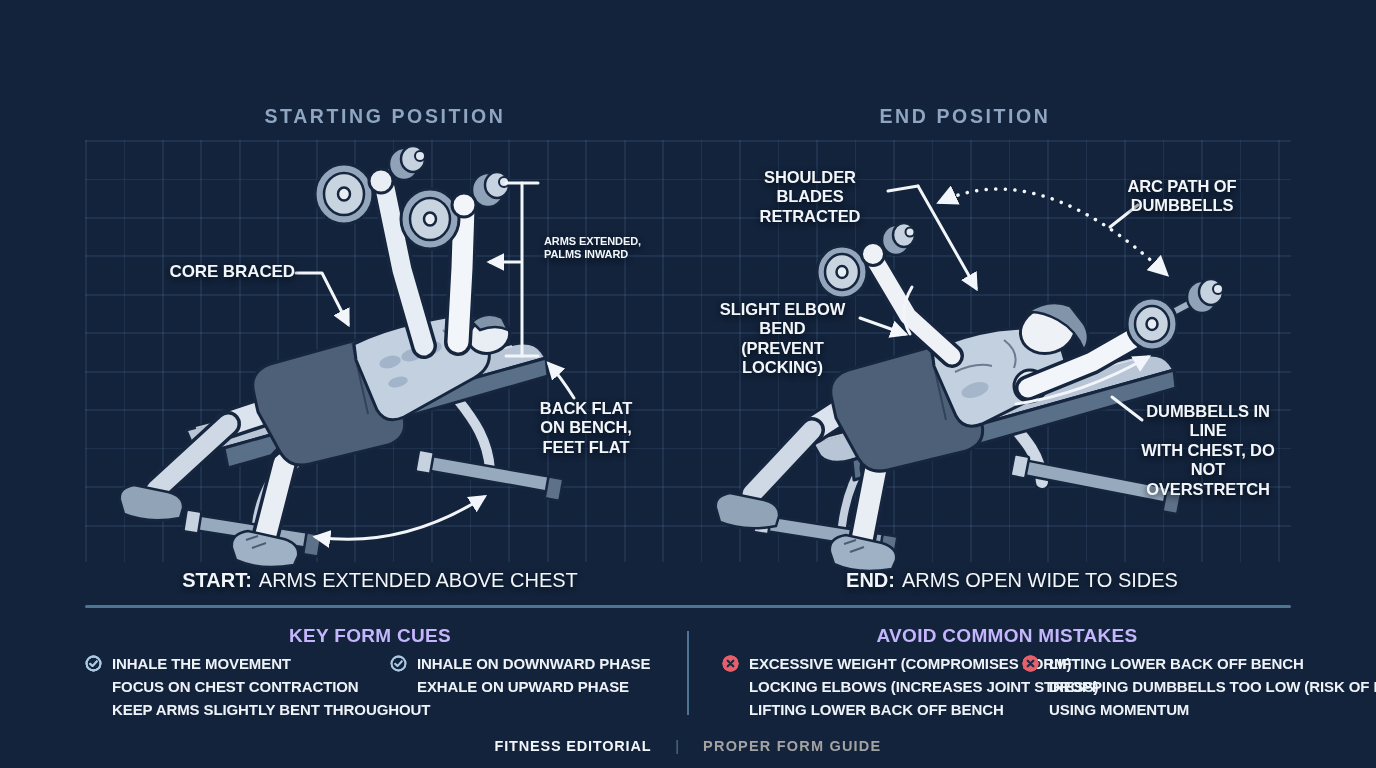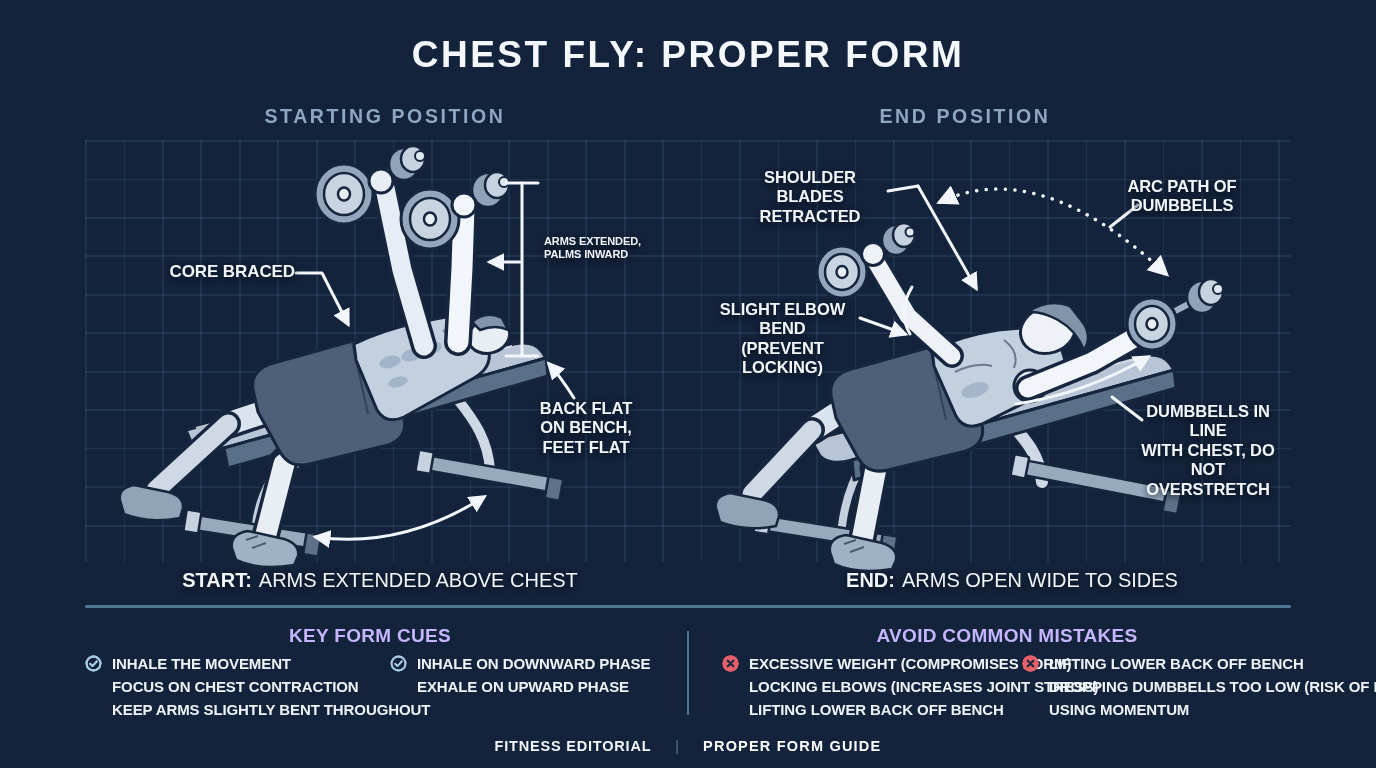--- a/index.html
+++ b/index.html
@@ -24,21 +24,21 @@
   .col-head{position:absolute;top:625px;width:570px;text-align:center;color:#c4b5fd;
             font-size:19px;font-weight:800;letter-spacing:0.3px;}
   .list{position:absolute;}
   .row{display:flex;align-items:center;height:17px;margin-bottom:6px;}
   .row .ico{width:17px;height:17px;margin-right:10px;flex:0 0 17px;}
   .row .rowtext{color:#eef3f8;font-size:15px;font-weight:700;letter-spacing:-0.1px;white-space:nowrap;}
   .footer{position:absolute;left:0;top:738px;width:1376px;display:flex;justify-content:center;
           align-items:center;gap:24px;font-size:14.5px;}
   .footer .brand{color:#f2f6fa;font-weight:800;letter-spacing:0.8px;}
   .footer .sep{color:#54748f;font-weight:400;}
-  .footer .sub{color:#ffffff;font-weight:600;letter-spacing:1.2px;}
+  .footer .sub{color:#a3a3a3;font-weight:600;letter-spacing:1.2px;}
   svg{position:absolute;left:0;top:0;}
 </style>
 </head>
 <body>
 
 <div id="canvas">
 
   <div class="grid"></div>
 
   <svg width="1376" height="768" viewBox="0 0 1376 768">
@@ -218,21 +218,20 @@
       <path d="M 888 191 L 918 186" stroke-width="3"></path>
       <path d="M 918 186 L 976 288" stroke-width="3" marker-end="url(#ah)"></path>
       <path d="M 1138 205 L 1110 227" stroke-width="3"></path>
       <path d="M 860 318 L 905 334" stroke-width="3" marker-end="url(#ah)"></path>
       <path d="M 912 287 Q 897 312 910 334" stroke-width="3"></path>
       <path d="M 1142 420 L 1112 397" stroke-width="3"></path>
       <path d="M 1016 404 Q 1084 394 1148 357" stroke-width="3" marker-end="url(#ah)"></path>
     </g>
   </svg>
 
-  <div class="title">CHEST FLY: PROPER FORM</div>
 
   <div class="sec-head" style="left:75px;">STARTING POSITION</div>
   <div class="sec-head" style="left:655px;">END POSITION</div>
 
   <div class="ann" style="left:150px;top:262px;width:145px;text-align:right;font-size:17px;">CORE BRACED</div>
   <div class="ann" style="left:544px;top:235px;width:170px;font-size:11px;">ARMS EXTENDED,
 PALMS INWARD</div>
   <div class="ann" style="left:516px;top:399px;width:140px;text-align:center;">BACK FLAT
 ON BENCH,
 FEET FLAT</div>

